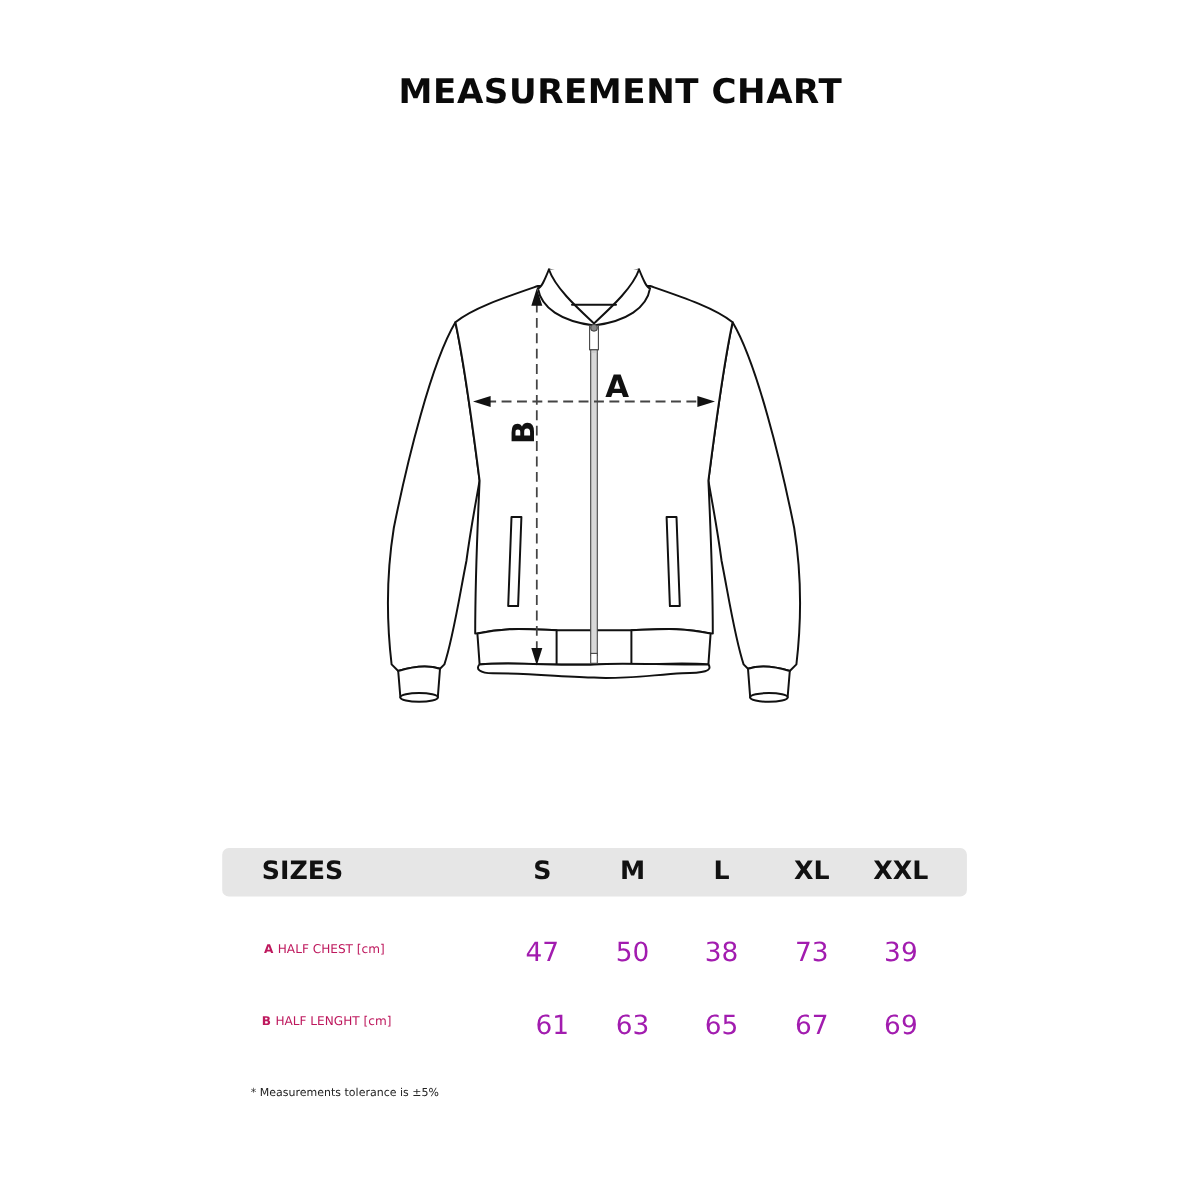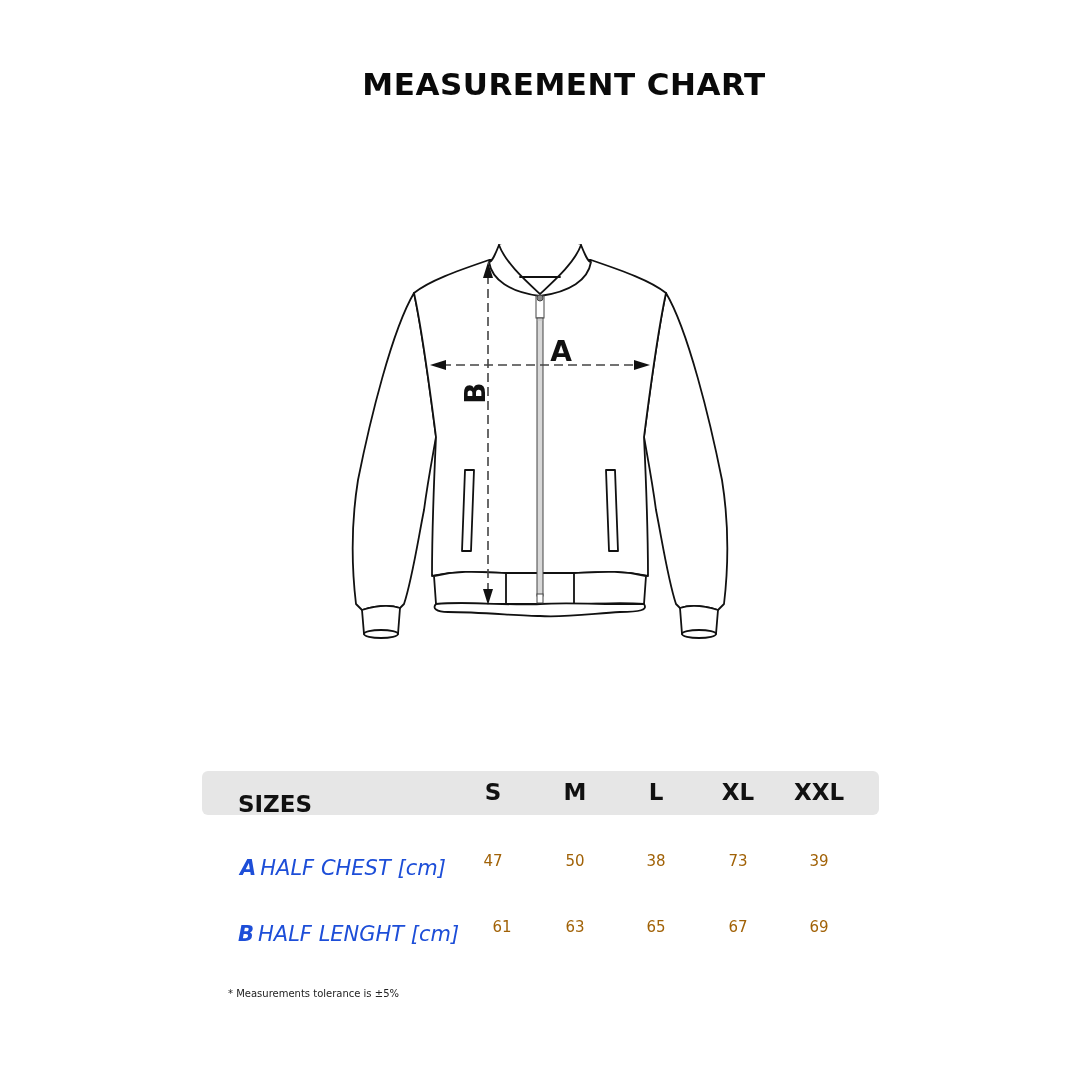--- a/index.html
+++ b/index.html
@@ -59,45 +59,43 @@
     }
     .header-bar .cell {
       top: 8px;
       font-weight: bold;
       font-size: 23px;
       color: #111;
     }
     .header-bar .label-col {
       transform: none;
       left: 36px;
-      margin-top: 12px;
     }
     .row {
       position: absolute;
       left: 0;
       width: 677px;
       height: 40px;
     }
     .row .rowlabel {
       position: absolute;
       left: 36px;
       top: 8px;
-      font-size: 21px;
-      color: #1d4ed8;
+      font-size: 11px;
+      color: #be185d;
       white-space: nowrap;
-      font-style: italic;
     }
     .row .rowlabel .letter {
       font-weight: bold;
       margin-right: 4px;
     }
     .row .cell {
       top: 4px;
-      font-size: 15px;
-      color: #a16207;
+      font-size: 24px;
+      color: #a21caf;
     }
     .note {
       position: absolute;
       left: 228px;
       top: 988px;
       font-size: 10px;
       color: #222;
     }
   </style>
 </head>

